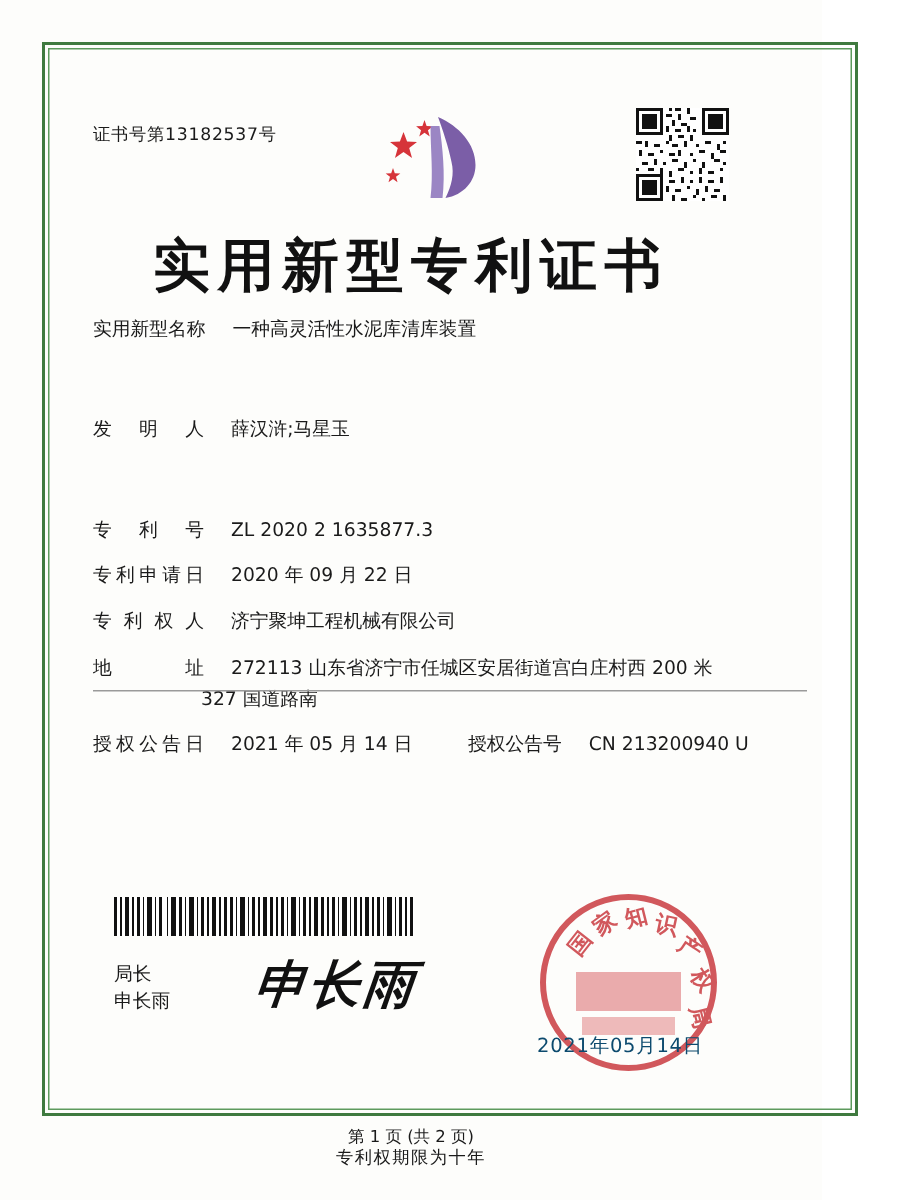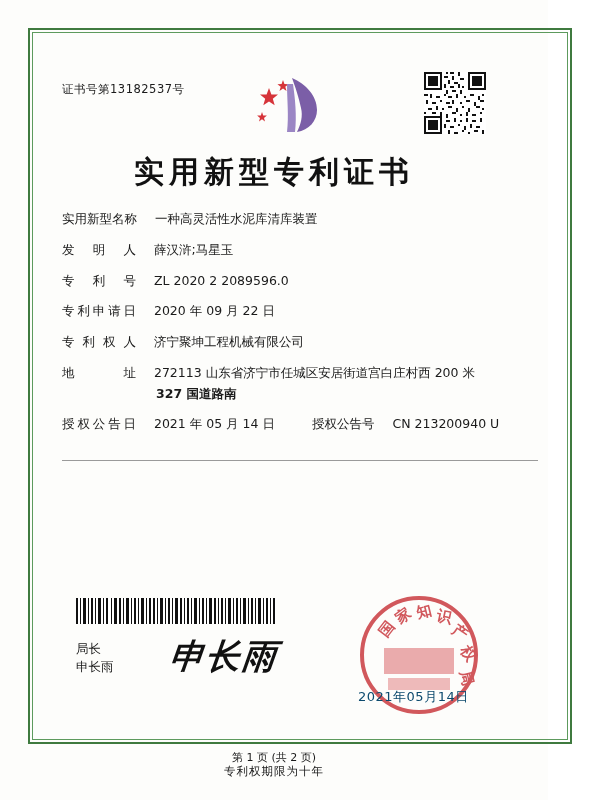--- a/index.html
+++ b/index.html
@@ -68,21 +68,21 @@
     height: 62px;
   }
 
   .title {
     position: absolute;
     left: 0;
     right: 0;
     top: 152px;
     text-align: center;
     font-family: "DejaVu Serif", "Liberation Serif", serif;
-    font-size: 30px;
+    font-size: 38px;
     font-weight: bold;
     letter-spacing: 5px;
     color: #111;
   }
 
   .fields {
     position: absolute;
     left: 62px;
     top: 210px;
     width: 476px;
@@ -101,36 +101,36 @@
   }
   .fvalue {
     display: inline-block;
     color: #1a1a1a;
   }
   .label-spread-4 {
     display: inline-block;
     width: 74px;
     text-align: justify;
     text-align-last: justify;
+    margin-top: 36px;
   }
   .label-spread-5 {
     display: inline-block;
     width: 74px;
     text-align: justify;
     text-align-last: justify;
   }
   .sep {
     display: inline-block;
     width: 10px;
   }
   .addr-line2 {
     display: block;
-    margin-left: 94px;
+    margin-left: 72px;
     margin-top: 2px;
-    font-weight: bold;
   }
   .frow.split {
     display: flex;
     align-items: center;
   }
   .split-left { width: 250px; }
   .split-right { flex: 1; }
 
   .divider {
     position: absolute;
@@ -345,21 +345,21 @@
 
     <div class="frow">
       <span class="flabel label-spread-4">发 明 人</span>
       <span class="sep"></span>
       <span class="fvalue">薛汉浒;马星玉</span>
     </div>
 
     <div class="frow">
       <span class="flabel label-spread-4">专 利 号</span>
       <span class="sep"></span>
-      <span class="fvalue">ZL 2020 2 2089596.0</span>
+      <span class="fvalue">ZL 2020 2 1635877.3</span>
     </div>
 
     <div class="frow">
       <span class="flabel label-spread-5">专利申请日</span>
       <span class="sep"></span>
       <span class="fvalue">2020 年 09 月 22 日</span>
     </div>
 
     <div class="frow">
       <span class="flabel label-spread-5">专 利 权 人</span>

